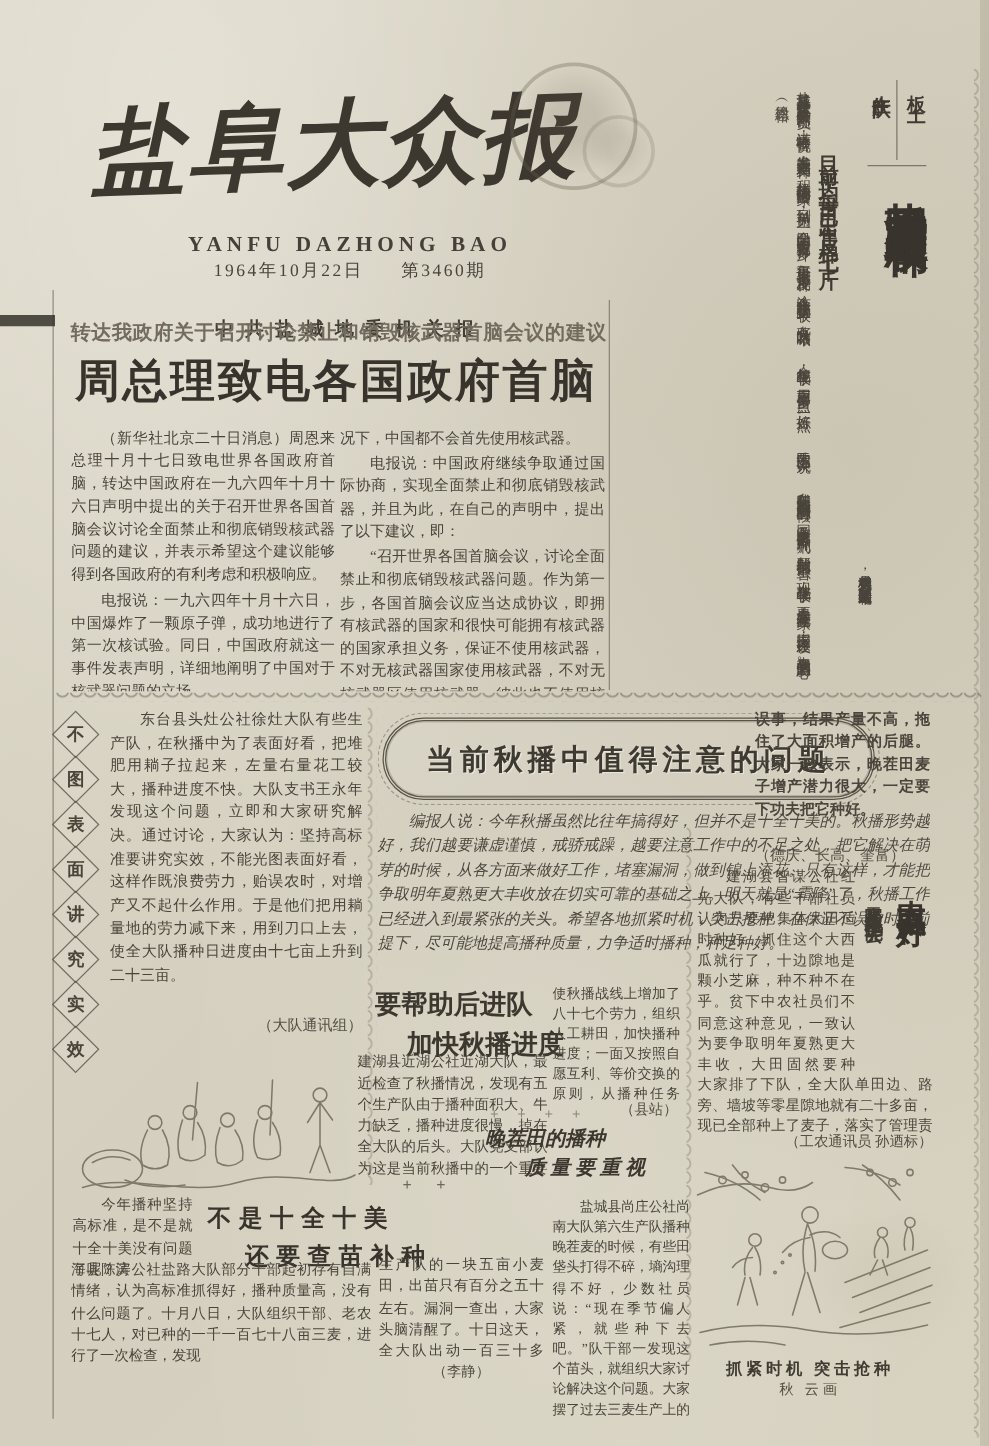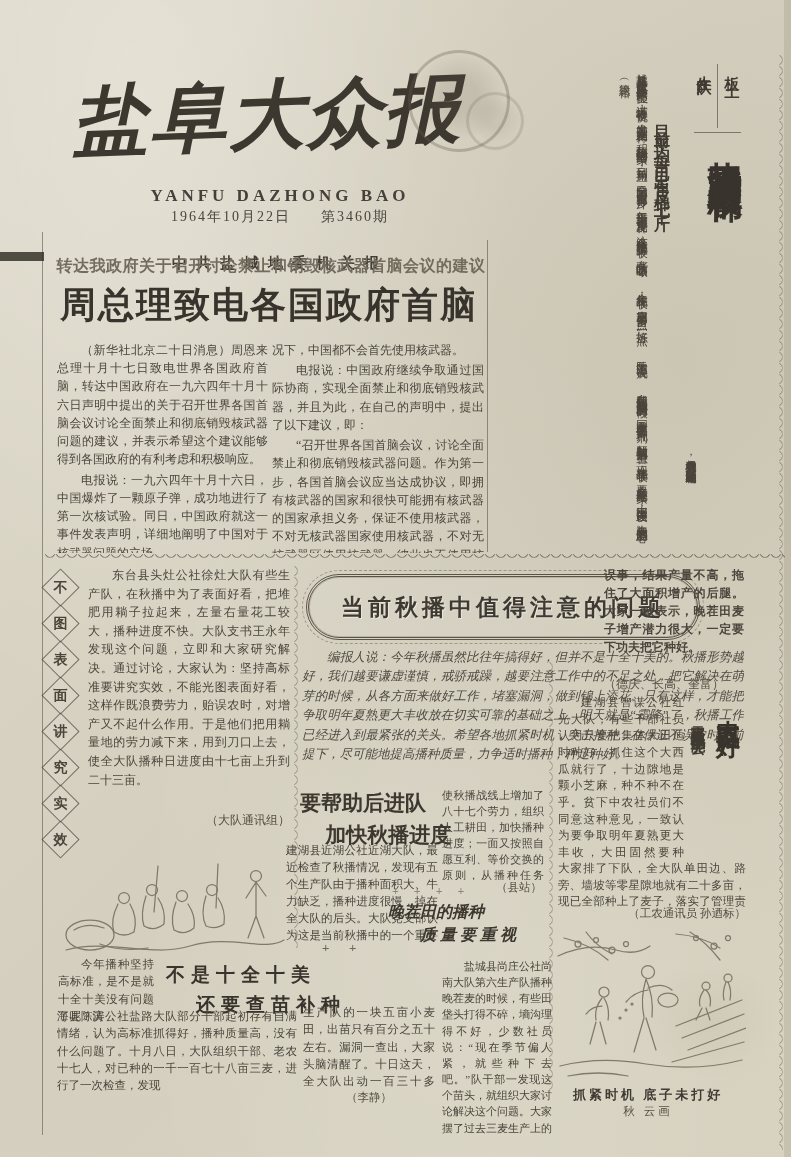--- a/index.html
+++ b/index.html
@@ -223,21 +223,21 @@
         <path d="M170,56 q-4,10 -2,18 m4,-18 q4,8 2,18"></path>
         <path d="M120,100 L186,74 M126,112 L188,88 M132,124 L190,102 M116,136 L188,116"></path>
         <path d="M4,140 q40,-10 86,-2 q50,8 96,-4"></path>
         <path d="M12,150 q30,-6 60,0"></path>
         <circle cx="70" cy="84" r="1"></circle>
           <circle cx="76" cy="78" r="1"></circle>
           <circle cx="64" cy="92" r="1"></circle>
       </g>
     </svg>
   </div>
-  <div class="abs" style="left:558px;top:1086px;width:180px;text-align:center;font-size:13px;font-weight:bold;letter-spacing:3px;color:#3f3a32;">抓紧时机 底子未打好</div>
+  <div class="abs" style="left:558px;top:1086px;width:180px;text-align:center;font-size:13px;font-weight:bold;letter-spacing:3px;color:#3f3a32;">抓紧时机 突击抢种</div>
   <div class="abs" style="left:558px;top:1104px;width:180px;text-align:center;font-size:11.5px;letter-spacing:3px;color:#554f44;">秋 云画</div>
 
   <div class="abs clip just" style="left:58px;top:956px;width:96px;height:112px;font-size:11.5px;line-height:1.5;">
     <p class="para">今年播种坚持高标准，是不是就十全十美没有问题了呢？滨</p>
   </div>
   <div class="abs hm" style="left:166px;top:962px;width:230px;font-size:19px;letter-spacing:6px;">不是十全十美</div>
   <div class="abs hm" style="left:196px;top:992px;width:230px;font-size:19px;letter-spacing:6px;">还要查苗补种</div>
   <div class="abs clip just" style="left:57px;top:1008px;width:240px;height:90px;font-size:11.5px;line-height:1.5;">海县陈涛公社盐路大队部分干部起初存有自满情绪，认为高标准抓得好，播种质量高，没有什么问题了。十月八日，大队组织干部、老农十七人，对已种的一千一百七十八亩三麦，进行了一次检查，发现</div>
   <div class="abs clip just" style="left:303px;top:1004px;width:132px;height:84px;font-size:11.5px;line-height:1.5;">生产队的一块五亩小麦田，出苗只有百分之五十左右。漏洞一查出，大家头脑清醒了。十日这天，全大队出动一百三十多人，对缺苗的田普遍进行了补种，确保全苗。</div>
   <div class="abs" style="left:303px;top:1090px;width:132px;text-align:center;font-size:11.5px;color:#554f44;">（李静）</div>

